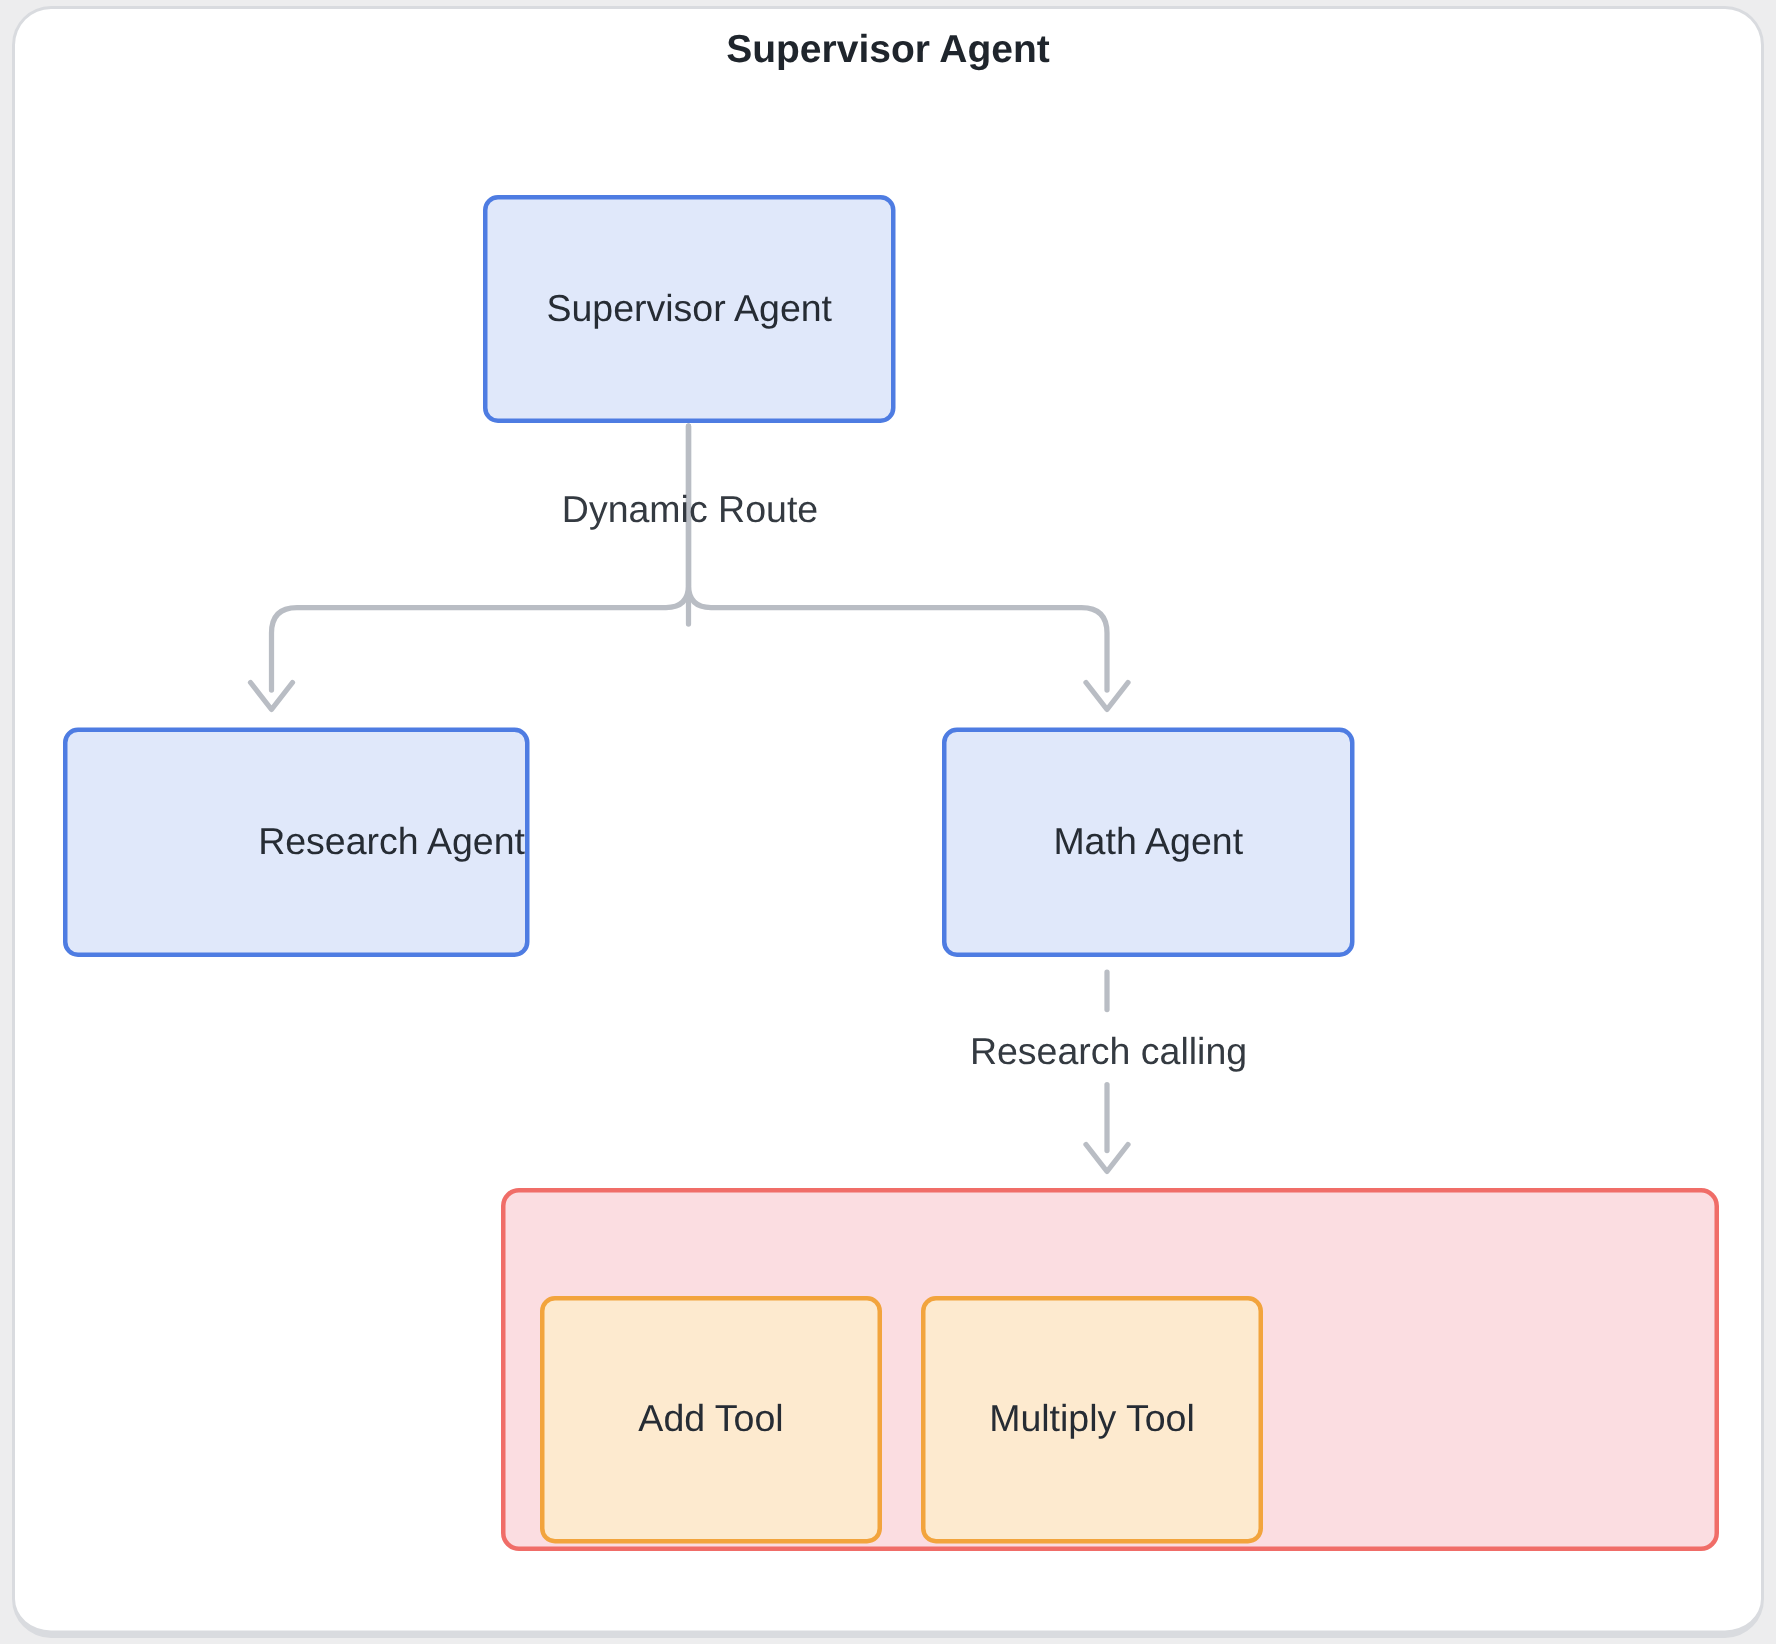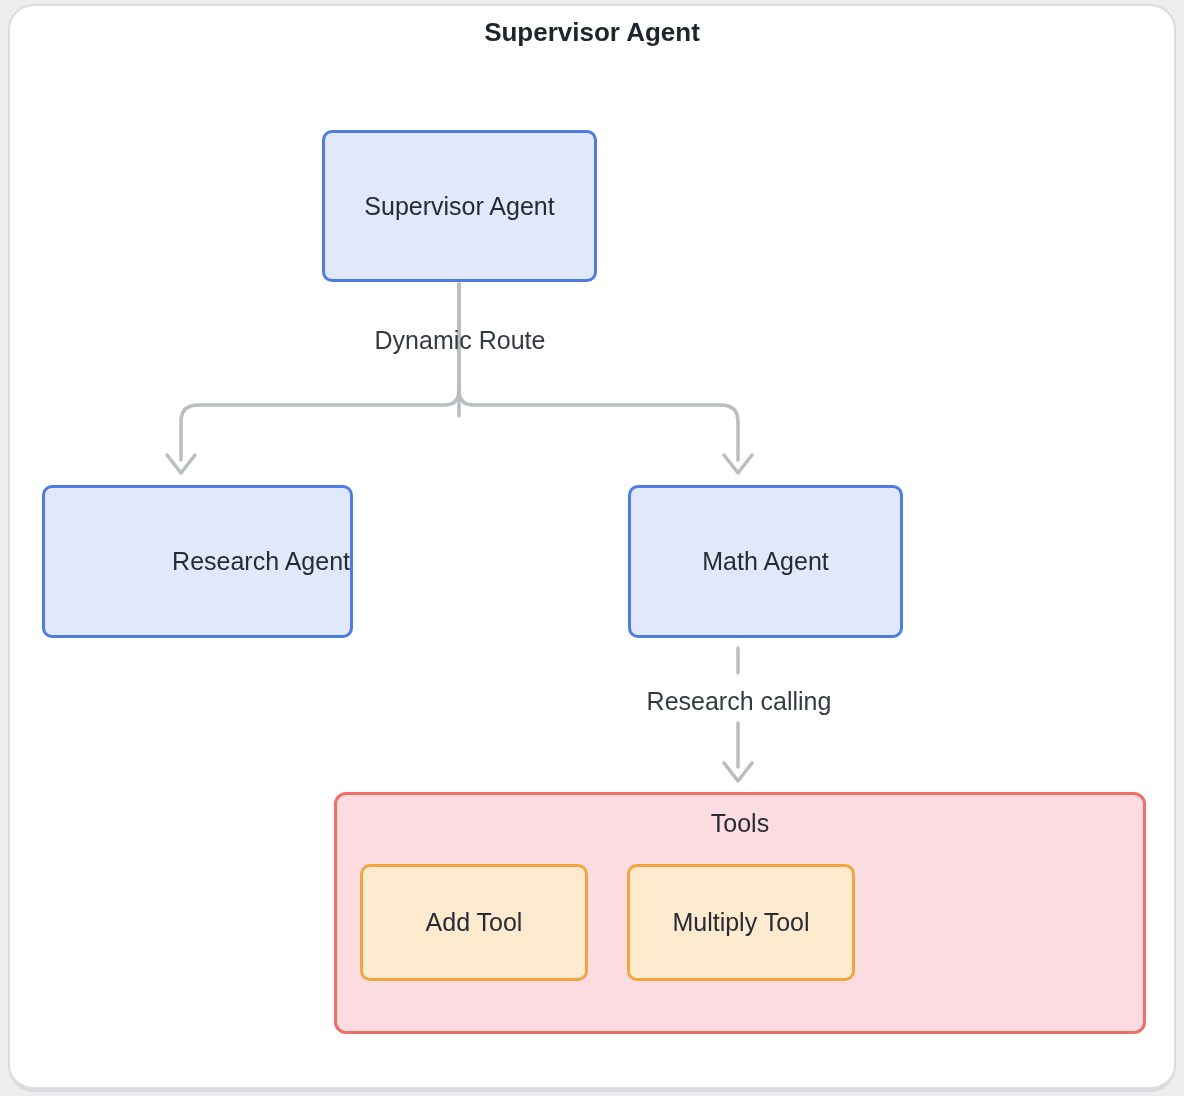--- a/index.html
+++ b/index.html
@@ -67,25 +67,25 @@
     position:absolute;
     left:0;top:14px;width:100%;
     text-align:center;
     font-size:25px;
     color:var(--text);
   }
   .tool-node{
     background:var(--tool-fill);
     border:3px solid var(--tool-border);
     border-radius:10px;
-    width:228px;height:117px;
+    width:228px;height:165px;
     top:69px;
   }
   #node-add{left:23px;}
-  #node-multiply{left:290px;}
+  #node-multiply{left:277px;}
   #node-divide{left:555px;}
   .edge-label{
     position:absolute;
     transform:translateX(-50%);
     font-size:25px;
     color:var(--label-text);
     white-space:nowrap;
   }
   #label-dynamic-route{left:460px;top:326px;}
   #label-function-calling{left:739px;top:687px;}
@@ -133,20 +133,19 @@
   <span>Research Agent</span>
 </div>
 
 <div id="node-math" class="node agent-node">
   <span>Math Agent</span>
 </div>
 
 <div id="label-function-calling" class="edge-label">Research calling</div>
 
 <div class="tools-group">
-  <div class="tools-group-label">Tools</div>
   <div id="node-add" class="node tool-node">
     <span>Add Tool</span>
   </div>
   <div id="node-multiply" class="node tool-node">
     <span>Multiply Tool</span>
   </div>
 </div>
 
 </body></html>

